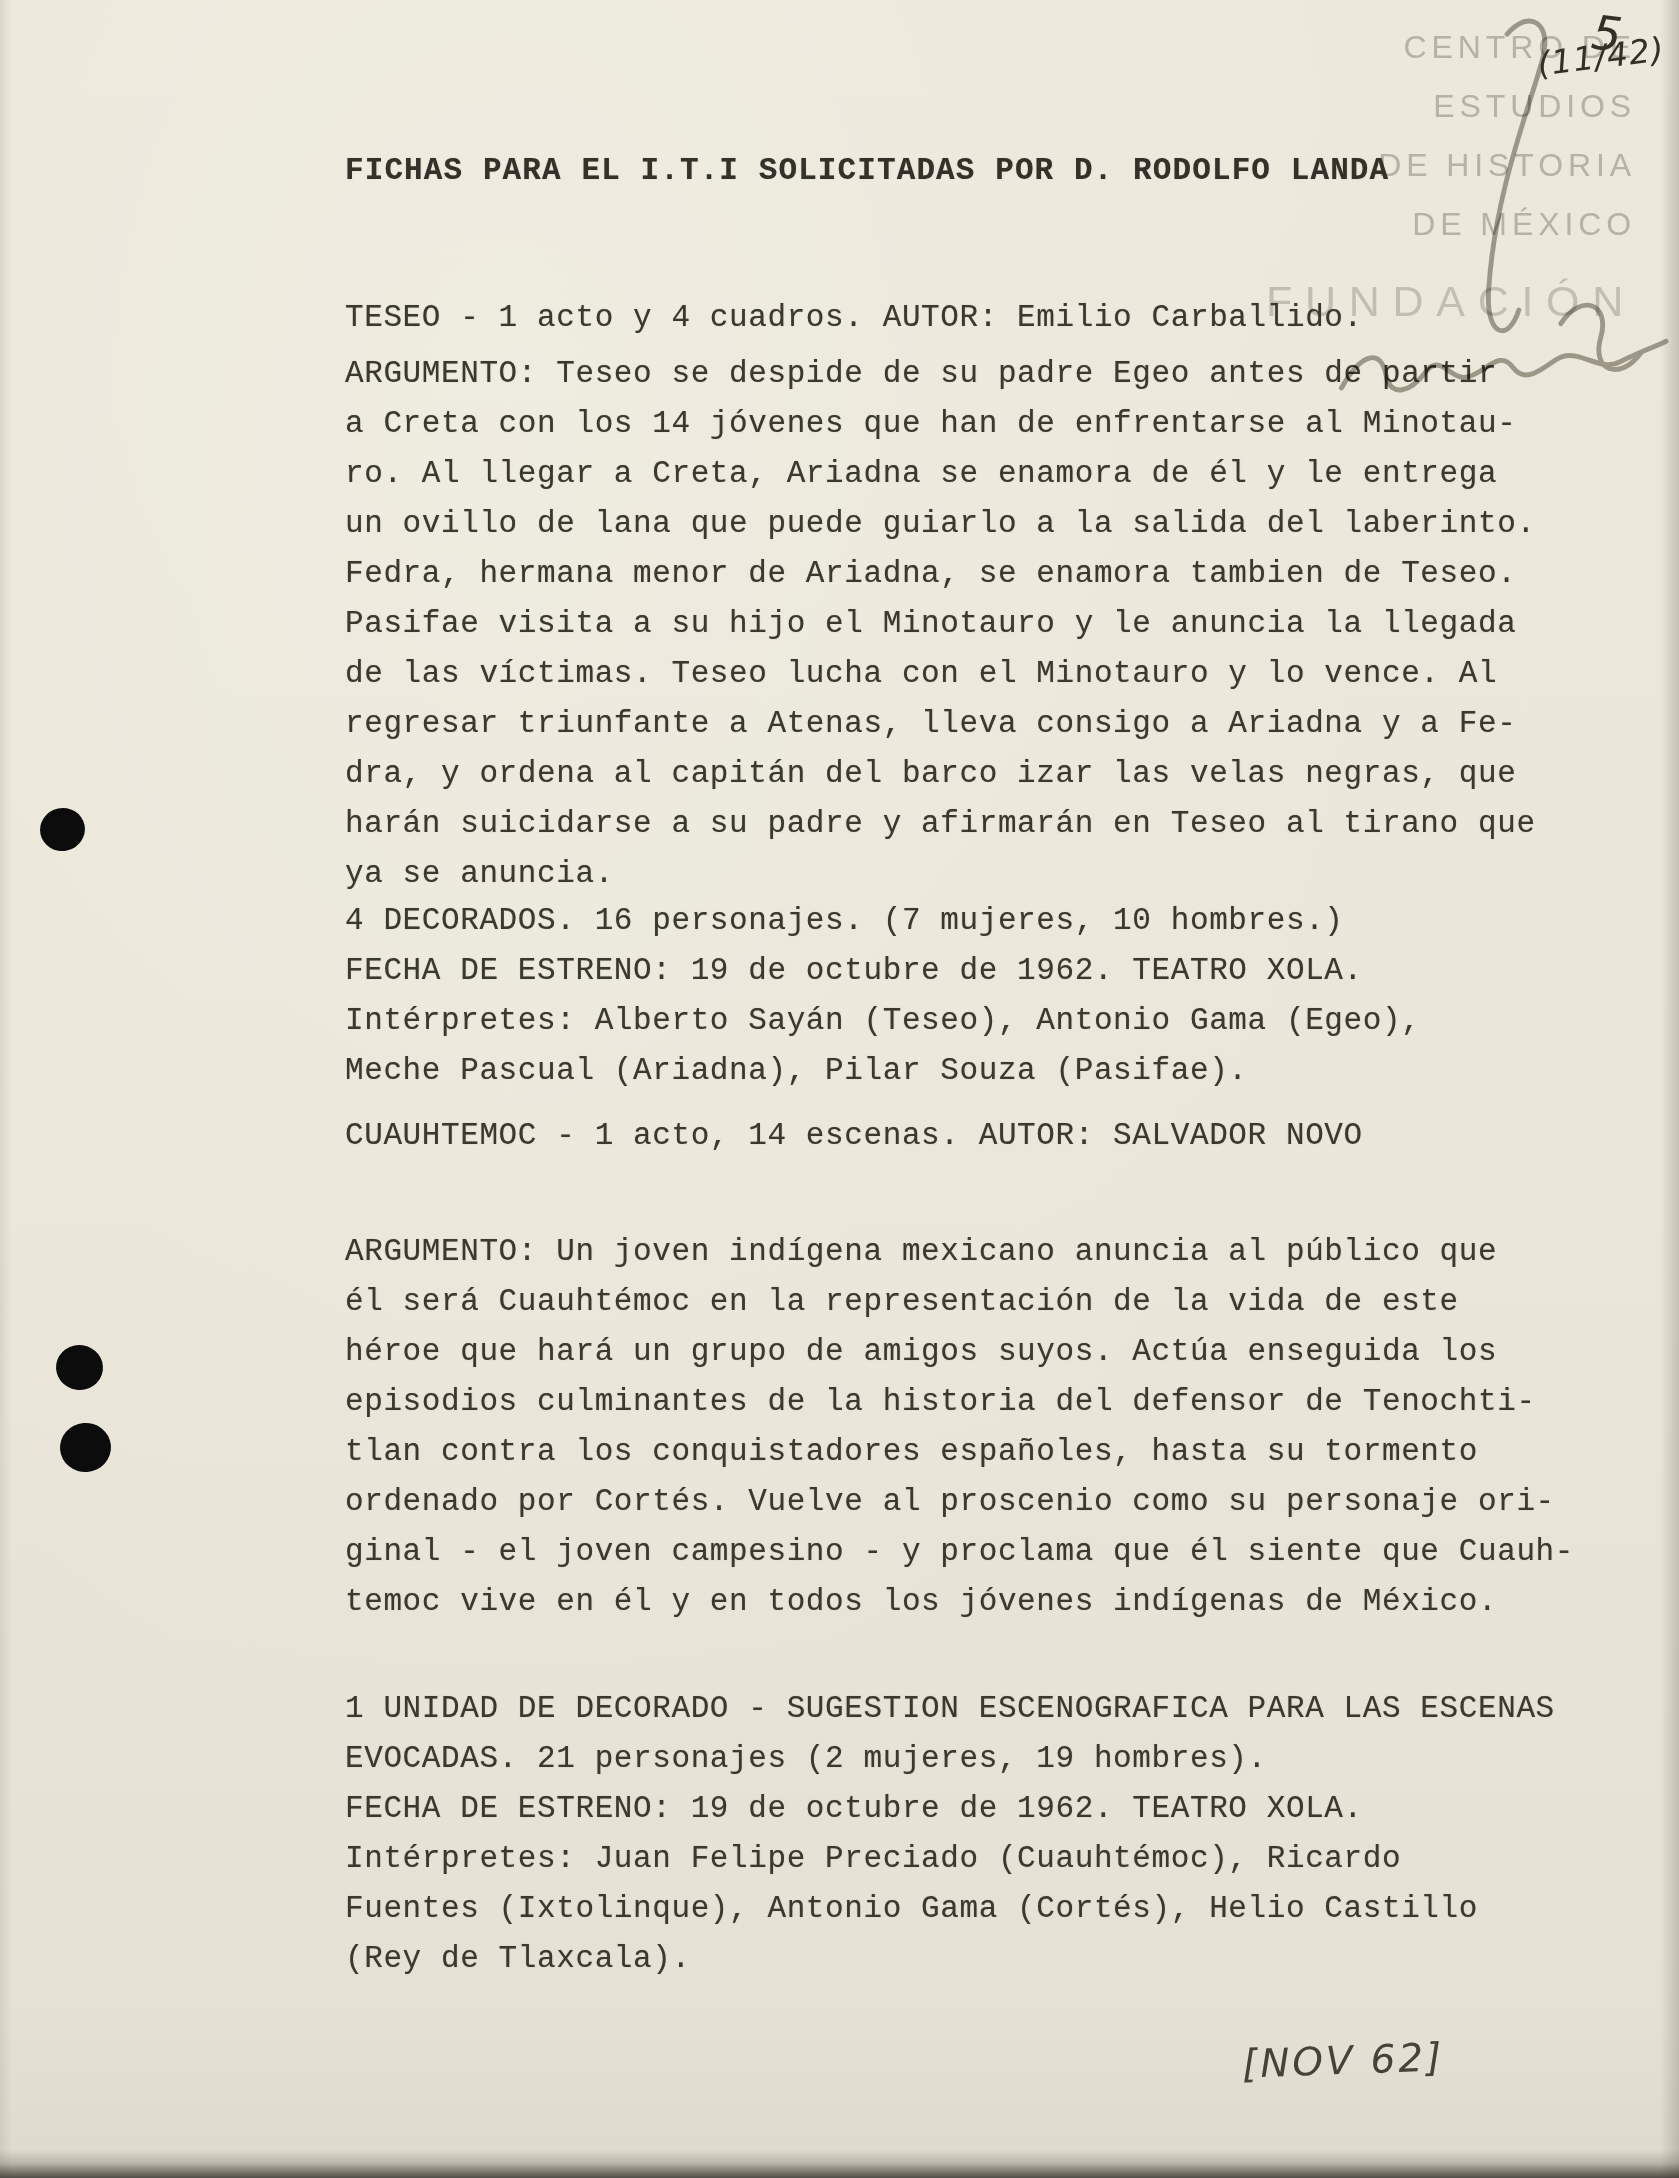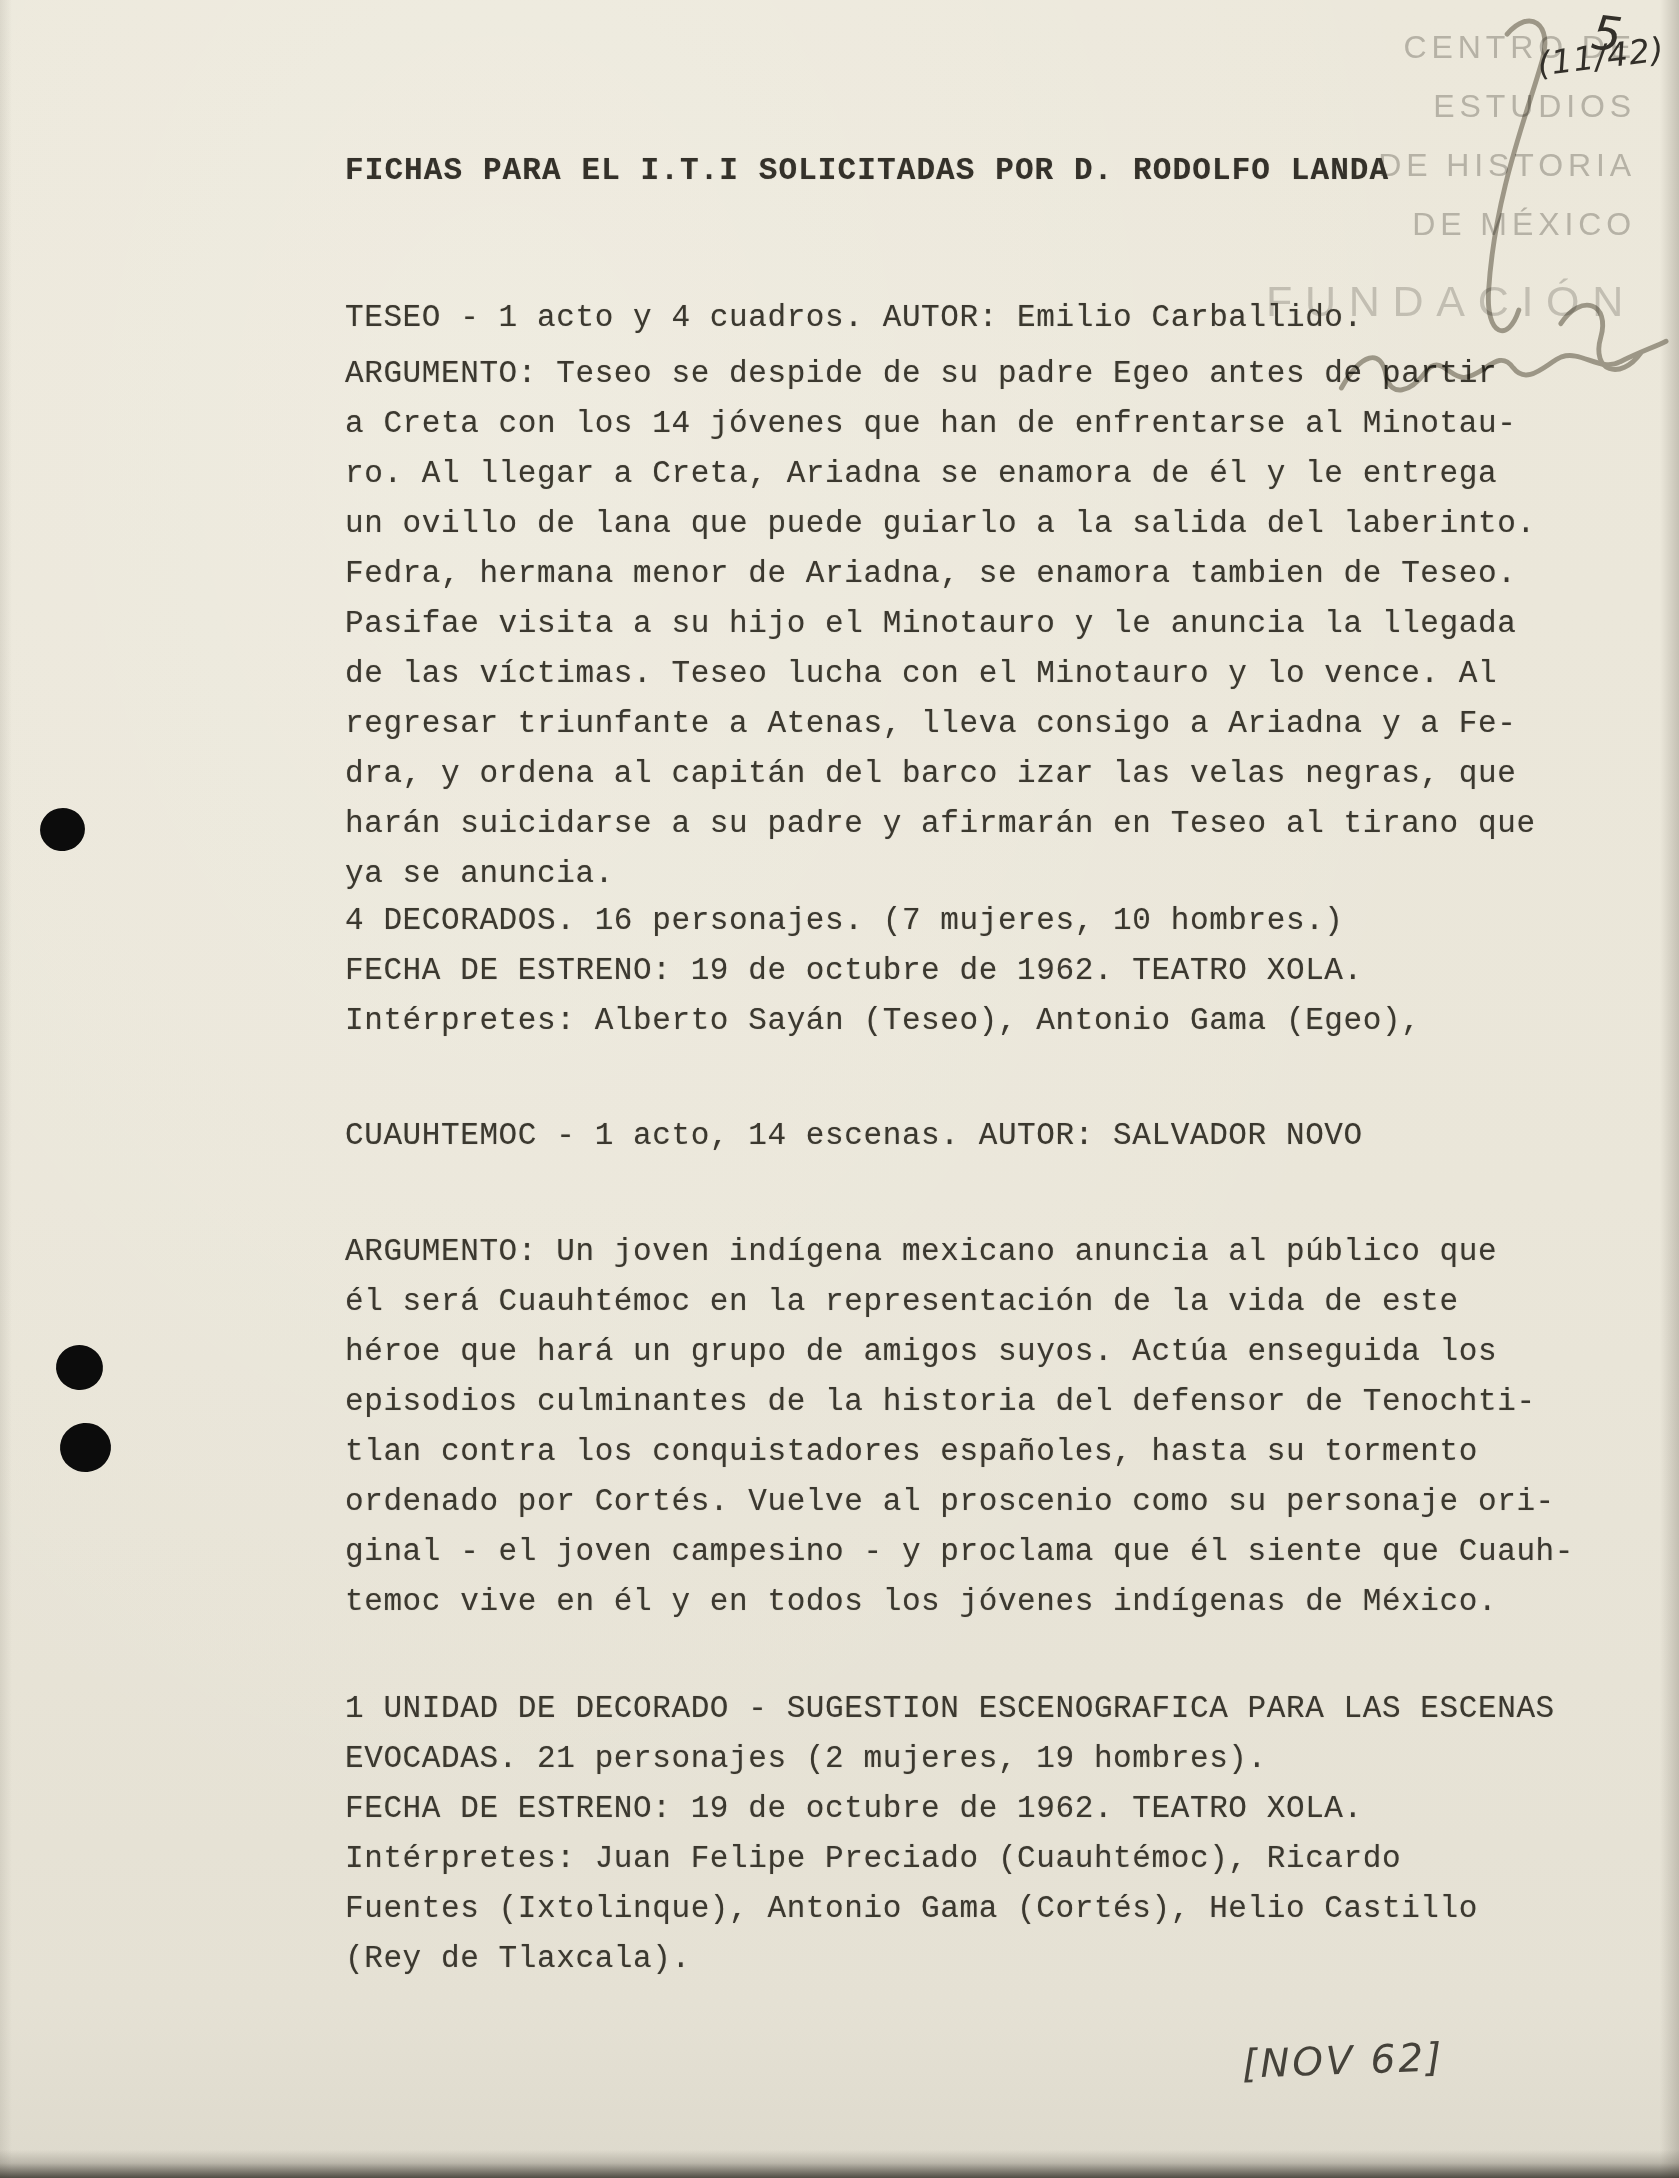--- a/index.html
+++ b/index.html
@@ -132,21 +132,21 @@
     <div class="wm-line">DE HISTORIA</div>
     <div class="wm-line">DE MÉXICO</div>
     <div class="wm-fundacion">FUNDACIÓN</div>
   </div>
 
   <div class="typed title">FICHAS PARA EL I.T.I SOLICITADAS POR D. RODOLFO LANDA</div>
 
   <section>
     <div class="typed sec1-heading">TESEO - 1 acto y 4 cuadros. AUTOR: Emilio Carballido.</div>
     <div class="typed sec1-argument"><div class="tline">ARGUMENTO: Teseo se despide de su padre Egeo antes de partir</div><div class="tline">a Creta con los 14 jóvenes que han de enfrentarse al Minotau-</div><div class="tline">ro. Al llegar a Creta, Ariadna se enamora de él y le entrega</div><div class="tline">un ovillo de lana que puede guiarlo a la salida del laberinto.</div><div class="tline">Fedra, hermana menor de Ariadna, se enamora tambien de Teseo.</div><div class="tline">Pasifae visita a su hijo el Minotauro y le anuncia la llegada</div><div class="tline">de las víctimas. Teseo lucha con el Minotauro y lo vence. Al</div><div class="tline">regresar triunfante a Atenas, lleva consigo a Ariadna y a Fe-</div><div class="tline">dra, y ordena al capitán del barco izar las velas negras, que</div><div class="tline">harán suicidarse a su padre y afirmarán en Teseo al tirano que</div><div class="tline">ya se anuncia.</div></div>
-    <div class="typed sec1-details"><div class="tline">4 DECORADOS. 16 personajes. (7 mujeres, 10 hombres.)</div><div class="tline">FECHA DE ESTRENO: 19 de octubre de 1962. TEATRO XOLA.</div><div class="tline">Intérpretes: Alberto Sayán (Teseo), Antonio Gama (Egeo),</div></div>
+    <div class="typed sec1-details"><div class="tline">4 DECORADOS. 16 personajes. (7 mujeres, 10 hombres.)</div><div class="tline">FECHA DE ESTRENO: 19 de octubre de 1962. TEATRO XOLA.</div><div class="tline">Intérpretes: Alberto Sayán (Teseo), Antonio Gama (Egeo),</div><div class="tline">Meche Pascual (Ariadna), Pilar Souza (Pasifae).</div></div>
   </section>
 
   <section>
     <div class="typed sec2-heading">CUAUHTEMOC - 1 acto, 14 escenas. AUTOR: SALVADOR NOVO</div>
     <div class="typed sec2-argument"><div class="tline">ARGUMENTO: Un joven indígena mexicano anuncia al público que</div><div class="tline">él será Cuauhtémoc en la representación de la vida de este</div><div class="tline">héroe que hará un grupo de amigos suyos. Actúa enseguida los</div><div class="tline">episodios culminantes de la historia del defensor de Tenochti-</div><div class="tline">tlan contra los conquistadores españoles, hasta su tormento</div><div class="tline">ordenado por Cortés. Vuelve al proscenio como su personaje ori-</div><div class="tline">ginal - el joven campesino - y proclama que él siente que Cuauh-</div><div class="tline">temoc vive en él y en todos los jóvenes indígenas de México.</div></div>
     <div class="typed sec2-details"><div class="tline">1 UNIDAD DE DECORADO - SUGESTION ESCENOGRAFICA PARA LAS ESCENAS</div><div class="tline">EVOCADAS. 21 personajes (2 mujeres, 19 hombres).</div><div class="tline">FECHA DE ESTRENO: 19 de octubre de 1962. TEATRO XOLA.</div><div class="tline">Intérpretes: Juan Felipe Preciado (Cuauhtémoc), Ricardo</div><div class="tline">Fuentes (Ixtolinque), Antonio Gama (Cortés), Helio Castillo</div><div class="tline">(Rey de Tlaxcala).</div></div>
   </section>
 
   <svg class="signature" viewBox="0 0 422 440" xmlns="http://www.w3.org/2000/svg">
     <g fill="none" stroke="#9b978c" stroke-width="5" stroke-linecap="round" opacity="0.85">

